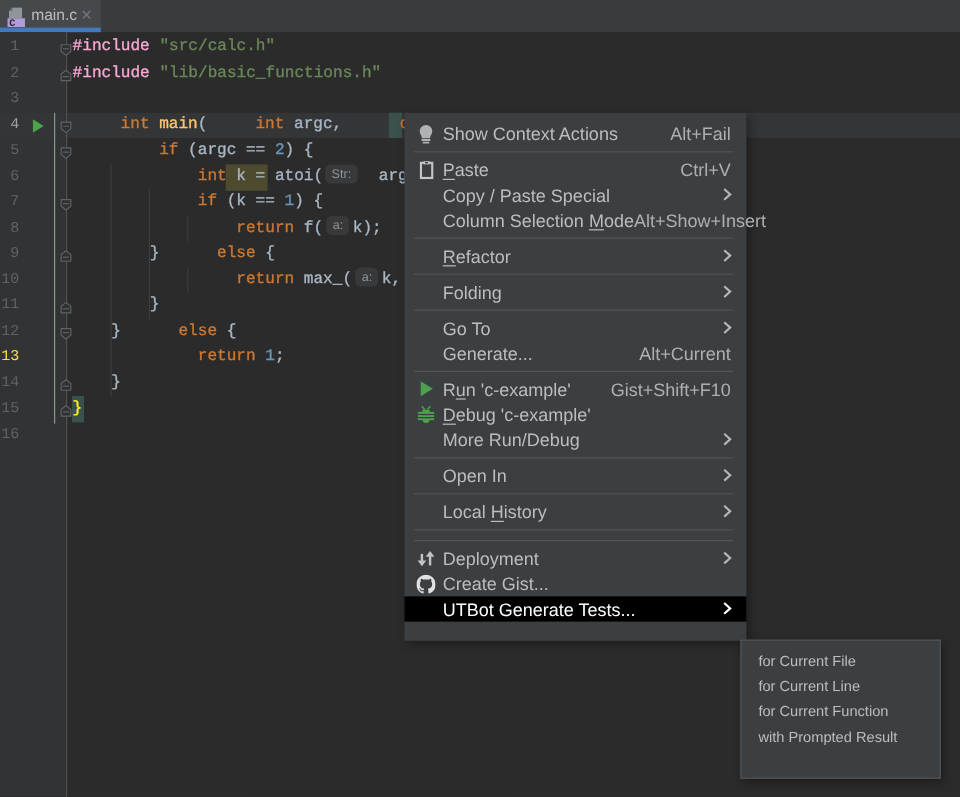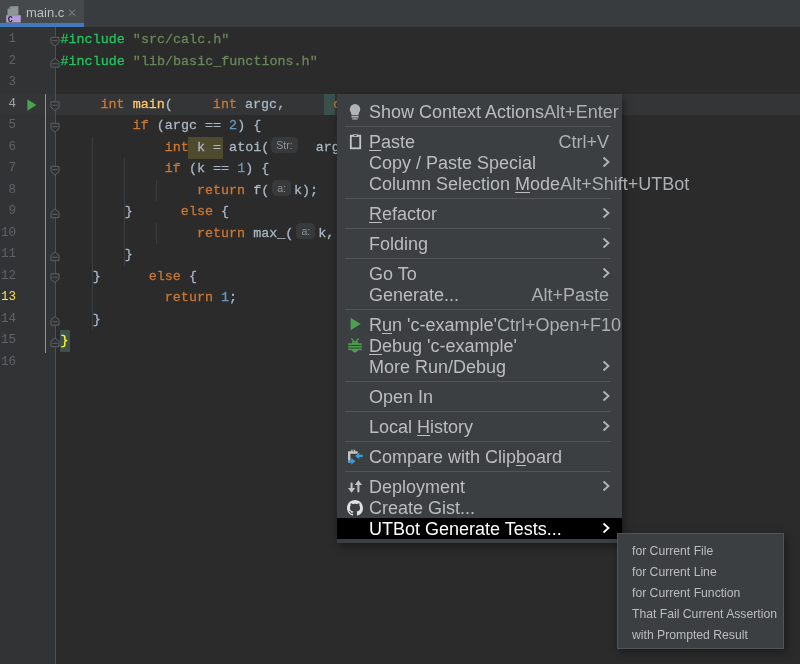--- a/index.html
+++ b/index.html
@@ -17,33 +17,33 @@
   #gutter { position:absolute; left:0; top:0; width:55px; height:637px; background:#313335; }
   #gutterline { position:absolute; left:55px; top:0; width:1px; height:637px; background:#4d4f51; }
   #caretrow { position:absolute; left:0; top:66.5px; width:800px; height:21.5px; background:#333537; }
   #vcsbar { position:absolute; left:44.5px; top:66.5px; width:1.5px; height:259px; background:#7e9e8d; }
   .ln { position:absolute; left:0; width:16px; text-align:right;
         font-family:"Liberation Mono", monospace; font-size:12.5px; color:#606366; line-height:21.5px; }
   .code { position:absolute; left:60.5px; white-space:pre;
         font-family:"Liberation Mono", monospace; font-size:13.4px; font-weight:normal; -webkit-text-stroke:0.28px currentColor;
         color:#a9b7c6; line-height:21.5px; height:21.5px; }
   .kw { color:#cc7832;margin-left:40px; }
-  .pp { color:#22c55e; }
+  .pp { color:#f9a8d4; }
   .str { color:#6a8759; }
   .num { color:#6897bb; }
   .fn { color:#ffc66d; }
   .brace { color:#ffef28; }
   .occ { }
   .hint { display:inline-block; vertical-align:baseline; background:#37393b; color:#909396;
         font-family:"Liberation Sans",sans-serif; font-size:10.5px; font-weight:normal; -webkit-text-stroke:0;
         border-radius:4.5px; height:16px; line-height:16px; padding:0 5px; position:relative; top:-1.5px;}
   .iguide { position:absolute; width:1px; background:#3a3e41; }
   
   #menu { position:absolute; left:337px; top:94px; width:285px; background:#3c3f41;
-          padding:7px 0 4px 0; font-size:18px; color:#bbbdbf;
+          padding:7px 0 16px 0; font-size:15px; color:#bbbdbf;
           box-shadow:2px 3px 8px rgba(0,0,0,0.4); }
   .mi { position:relative; height:21px; line-height:21px; padding-left:32px; padding-right:13px;
         display:flex; align-items:center; }
   .mi .lbl { white-space:pre; position:relative; top:1.2px; }
   .mi .sc { margin-left:auto; color:#adb0b2; position:relative; top:1.2px; }
   .mi .icon { position:absolute; left:10px; top:2.5px; width:16px; height:16px; }
   .mi .arrow { position:absolute; right:12px; top:3.8px; }
   .msep { height:9px; position:relative; }
   .msep div { position:absolute; left:8px; right:11px; top:4px; height:1px; background:#525456; }
   #menu .sel { background:#000000; color:#ffffff; }
@@ -151,21 +151,21 @@
 
   <div id="menu">
       <div class="mi">
         <svg class="icon" viewBox="0 0 16 16">
           <circle cx="8" cy="5.3" r="5.2" fill="#b0b3b5"></circle>
           <path d="M3.6 6.5 L4.6 11.3 H11.4 L12.4 6.5 Z" fill="#b0b3b5"></path>
           <rect x="4.3" y="11.9" width="7.4" height="1.6" rx="0.5" fill="#b0b3b5"></rect>
           <rect x="5.2" y="14.2" width="5.6" height="1.4" rx="0.5" fill="#b0b3b5"></rect>
         </svg>
         <span class="lbl">Show Context Actions</span>
-        <span class="sc">Alt+Enter</span>
+        <span class="sc">Alt+Fail</span>
       </div>
       <div class="msep">
         <div></div>
       </div>
       <div class="mi">
         <svg class="icon" viewBox="0 0 16 16">
           <rect x="3.8" y="1.7" width="9.4" height="12.6" fill="none" stroke="#c3c5c7" stroke-width="1.8"></rect>
           <rect x="6" y="0.4" width="5" height="2.6" fill="#c3c5c7"></rect>
           <rect x="7.2" y="1" width="2.4" height="1.2" fill="#3c3f41"></rect>
         </svg>
@@ -173,21 +173,21 @@
         <span class="sc">Ctrl+V</span>
       </div>
       <div class="mi">
         <span class="lbl">Copy / Paste Special</span>
         <svg class="arrow" width="8" height="12" viewBox="0 0 8 12">
           <path d="M1.5 1.5 L6.5 6 L1.5 10.5" stroke="#b4b6b8" stroke-width="1.8" fill="none"></path>
         </svg>
       </div>
       <div class="mi">
         <span class="lbl">Column Selection <u>M</u>ode</span>
-        <span class="sc">Alt+Shift+UTBot</span>
+        <span class="sc">Alt+Show+Insert</span>
       </div>
       <div class="msep">
         <div></div>
       </div>
       <div class="mi">
         <span class="lbl"><u>R</u>efactor</span>
         <svg class="arrow" width="8" height="12" viewBox="0 0 8 12">
           <path d="M1.5 1.5 L6.5 6 L1.5 10.5" stroke="#b4b6b8" stroke-width="1.8" fill="none"></path>
         </svg>
       </div>
@@ -204,31 +204,31 @@
         <div></div>
       </div>
       <div class="mi">
         <span class="lbl">Go To</span>
         <svg class="arrow" width="8" height="12" viewBox="0 0 8 12">
           <path d="M1.5 1.5 L6.5 6 L1.5 10.5" stroke="#b4b6b8" stroke-width="1.8" fill="none"></path>
         </svg>
       </div>
       <div class="mi">
         <span class="lbl">Generate...</span>
-        <span class="sc">Alt+Paste</span>
+        <span class="sc">Alt+Current</span>
       </div>
       <div class="msep">
         <div></div>
       </div>
       <div class="mi">
         <svg class="icon" viewBox="0 0 16 16">
           <path d="M3.6 0.8 L13.7 7 L3.6 13.3 Z" fill="#4da04d"></path>
         </svg>
         <span class="lbl">R<u>u</u>n 'c-example'</span>
-        <span class="sc">Ctrl+Open+F10</span>
+        <span class="sc">Gist+Shift+F10</span>
       </div>
       <div class="mi">
         <svg class="icon" viewBox="0 0 16 16">
           <g stroke="#4da04d" stroke-width="1.3" fill="none">
             <path d="M4.4 0.5 L6.8 3.1"></path>
             <path d="M11.6 0.5 L9.2 3.1"></path>
           </g>
           <rect x="1.2" y="5.3" width="13.6" height="1.6" fill="#4da04d"></rect>
           <rect x="1.2" y="7.9" width="13.6" height="1.6" fill="#4da04d"></rect>
           <rect x="1.2" y="10.5" width="13.6" height="1.6" fill="#4da04d"></rect>
@@ -259,30 +259,20 @@
       </div>
       <div class="mi">
         <span class="lbl">Local <u>H</u>istory</span>
         <svg class="arrow" width="8" height="12" viewBox="0 0 8 12">
           <path d="M1.5 1.5 L6.5 6 L1.5 10.5" stroke="#b4b6b8" stroke-width="1.8" fill="none"></path>
         </svg>
       </div>
       <div class="msep">
         <div></div>
       </div>
-      <div class="mi">
-        <svg class="icon" viewBox="0 0 16 16">
-          <path d="M1 2.2 h9.6 v2.6 H3.4 v8.6 H1 Z" fill="#c3c5c7"></path>
-          <rect x="4.2" y="0.8" width="4" height="2" fill="#c3c5c7"></rect>
-          <rect x="5.4" y="1.3" width="1.6" height="1" fill="#3c3f41"></rect>
-          <path d="M15.6 5.8 h-3.4 V3.6 L8.2 6.9 l4 3.3 V8 h3.4 Z" fill="#3a9fd8"></path>
-          <path d="M0.9 11.2 h3.4 V9 l4 3.3 -4 3.3 v-2.2 H0.9 Z" fill="#3a9fd8"></path>
-        </svg>
-        <span class="lbl">Compare with Clip<u>b</u>oard</span>
-      </div>
       <div class="msep">
         <div></div>
       </div>
       <div class="mi">
         <svg class="icon" viewBox="0 0 16 16">
           <rect x="3.6" y="3.6" width="2" height="6" fill="#c2c4c6"></rect>
           <path d="M1 9 h7.2 L4.6 13.8 Z" fill="#c2c4c6"></path>
           <rect x="10.4" y="5.6" width="2" height="7.6" fill="#c2c4c6"></rect>
           <path d="M7.8 6 h7.2 L11.4 1.2 Z" fill="#c2c4c6"></path>
         </svg>
@@ -302,16 +292,15 @@
         <svg class="arrow" width="8" height="12" viewBox="0 0 8 12">
           <path d="M1.5 1.5 L6.5 6 L1.5 10.5" stroke="#ffffff" stroke-width="1.8" fill="none"></path>
         </svg>
       </div>
     </div>
 
   <div id="submenu">
     <div class="smi">for Current File</div>
     <div class="smi">for Current Line</div>
     <div class="smi">for Current Function</div>
-    <div class="smi">That Fail Current Assertion</div>
     <div class="smi">with Prompted Result</div>
   </div>
 </div>
 
 </body></html>

